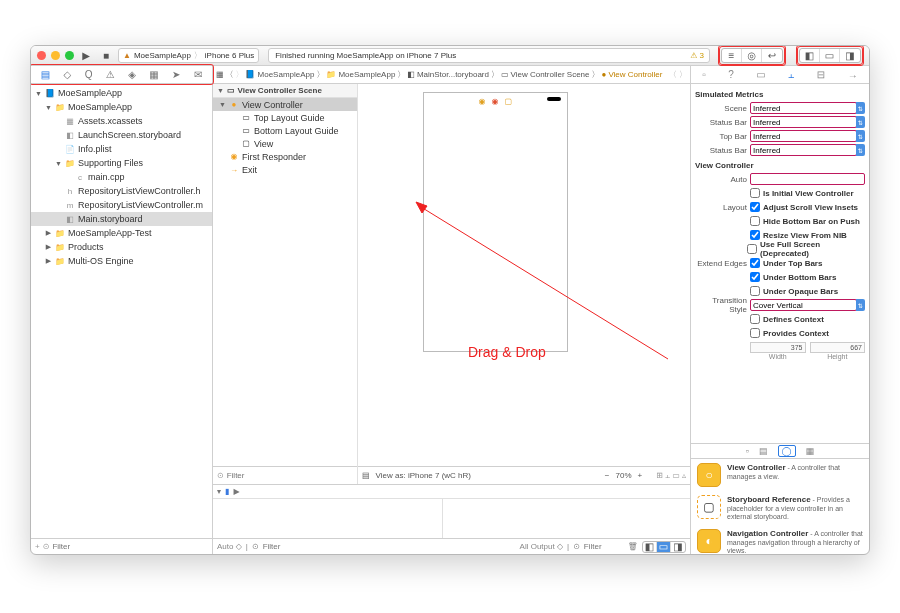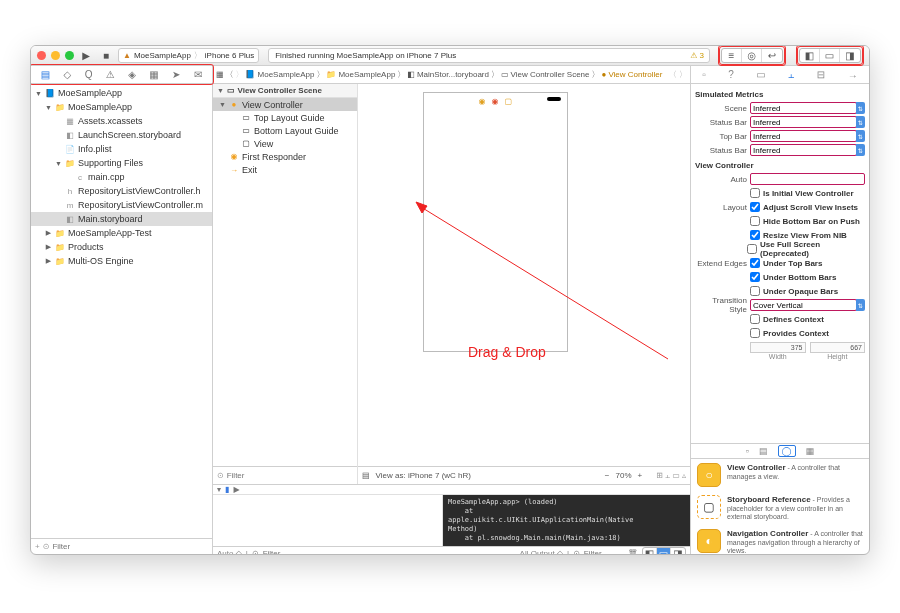--- a/index.html
+++ b/index.html
@@ -306,25 +306,20 @@
       </div>
 
       <div class="debug">
         <div class="dbg-top">
           <span>▾</span>
           <span style="color:#3a7ae0">▮</span>
           <span>▶</span>
         </div>
         <div class="dbg-body">
           <div class="dbg-left"></div>
-          <div class="dbg-right">MoeSampleApp.app&gt; (loaded)
-    at
-apple.uikit.c.UIKit.UIApplicationMain(Native
-Method)
-    at pl.snowdog.Main.main(Main.java:18)</div>
         </div>
         <div class="dbg-foot">
           <span>Auto ◇</span>
           <span>|</span>
           <span>⊙</span>
           <input placeholder="Filter" style="">
           <span class="sp"></span>
           <span>All Output ◇</span>
           <span>|</span>
           <span>⊙</span>

